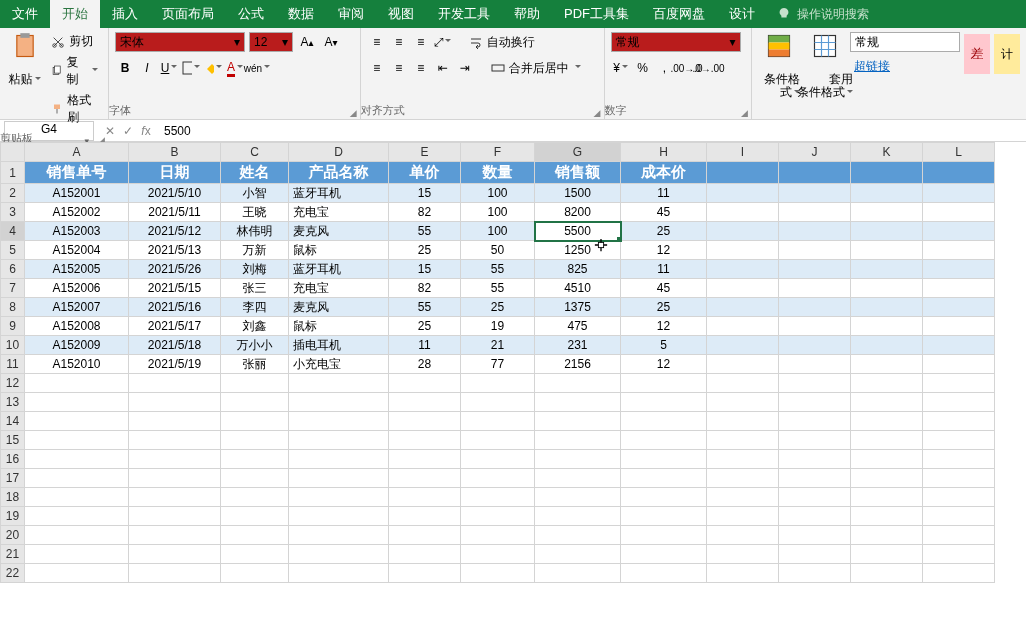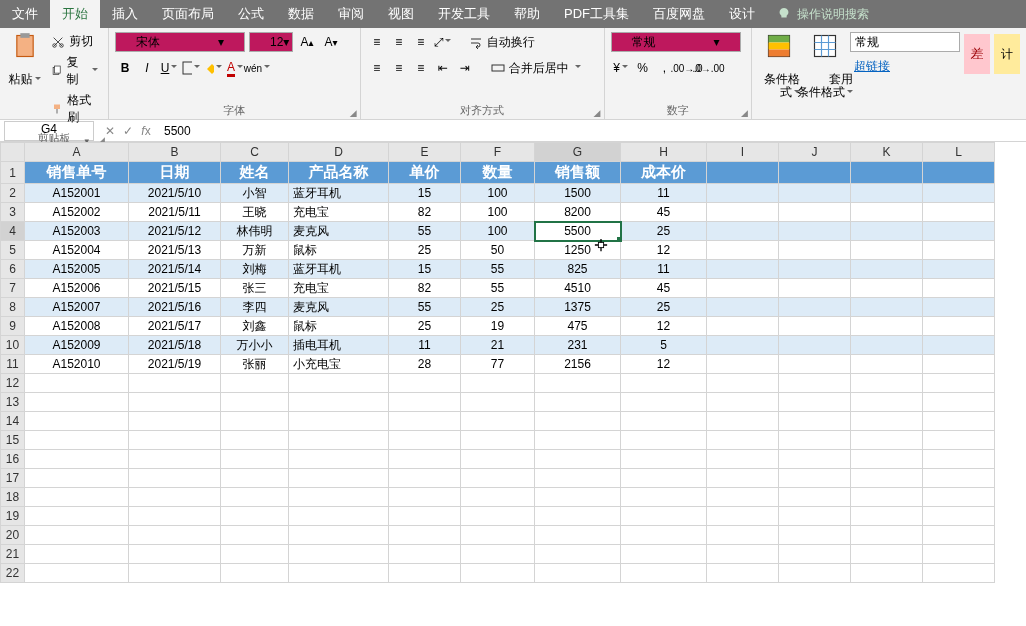--- a/index.html
+++ b/index.html
@@ -1,42 +1,42 @@
 <!DOCTYPE html>
 <html><head>
 <meta charset="utf-8">
 <style>
 * { margin:0; padding:0; box-sizing:border-box; font-family:"Microsoft YaHei","SimSun",sans-serif; }
 body { background:#fff; overflow:hidden; width:1026px; height:626px; font-size:12px; }
 
 
-.tabs { background:#737373; height:28px; display:flex; color:#fff; align-items:stretch; }
+.tabs { background:#15803d; height:28px; display:flex; color:#fff; align-items:stretch; }
 .tab { padding:0 12px; display:flex; align-items:center; font-size:13px; cursor:pointer; }
 .tab.active { background:#f3f3f3; color:#2b7540; }
 .tell { display:flex; align-items:center; gap:6px; padding:12px 10px; color:#c5e0cb; }
 .bulb-icon { width:14px; height:14px; fill:#c5e0cb; }
 
 
 .ribbon { background:#f3f3f3; border-bottom:1px solid #d4d4d4; display:flex; height:92px; position:relative; }
 .grp { border-right:1px solid #d4d4d4; display:flex; flex-direction:column; }
 .grp-body { flex:1; display:flex; align-items:flex-start; padding:4px 6px; gap:4px; }
-.grp-label { height:16px; text-align:center; font-size:11px; color:#666; position:relative; }
+.grp-label { height:16px; font-size:11px; color:#666; position:relative; }
 .grp-label .dlg { position:absolute; right:3px; bottom:1px; font-size:9px; color:#888; }
 
 .v-big { display:flex; flex-direction:column; align-items:center; gap:2px; width:42px; cursor:pointer; }
 .v-big .ic { width:28px; height:28px; }
 .v-big .lbl { font-size:12px; text-align:right; line-height:13px;margin-top:11px; }
 .drop-ar::after { content:""; display:inline-block; border:3px solid transparent; border-top-color:#666; margin-left:2px; vertical-align:middle; }
 
 .stack3 { display:flex; flex-direction:column; gap:2px; }
 .mini { display:flex; align-items:center; gap:4px; font-size:12px; padding:1px 4px; cursor:pointer; }
 .mini svg { width:14px; height:14px; }
 .btnrow { display:flex; gap:2px; }
 .sq { width:20px; height:20px; border:1px solid transparent; display:flex; align-items:center; justify-content:center; cursor:pointer; font-size:12px; }
-.combo { height:20px; border:1px solid #ababab; background:#be185d; display:flex; align-items:center; padding:0 20px; font-size:12px; }
+.combo { height:20px; border:1px solid #ababab; background:#b91c1c; display:flex; align-items:center; padding:0 4px; font-size:12px; }
 .combo .ar { margin-left:auto; }
 
 
 .fxbar { display:flex; align-items:center; height:22px; border-bottom:1px solid #d4d4d4; background:#fff; }
 .namebox { width:90px; height:20px; border:1px solid #ccc; margin:0 4px; display:flex; align-items:center; padding:0 4px; font-size:12px;flex-direction:column; }
 .namebox .ar { margin-left:auto; color:#666; font-size:9px; }
 .fxbtns { display:flex; gap:2px; padding:0 4px; color:#888; }
 .fxbtns span { width:16px; text-align:center; cursor:pointer; }
 .fxval { flex:1; padding:0 6px; font-size:12px; }
 
@@ -388,21 +388,21 @@
           <td class="tc">1250</td>
           <td class="tc">12</td>
           <td class=""></td>
           <td class=""></td>
           <td class=""></td>
           <td class=""></td>
         </tr>
         <tr class="band">
           <th class="row-h">6</th>
           <td class="tc">A152005</td>
-          <td class="tc">2021/5/14</td>
+          <td class="tc">2021/5/26</td>
           <td class="tc">刘梅</td>
           <td class="tl">蓝牙耳机</td>
           <td class="tc">15</td>
           <td class="tc">55</td>
           <td class="tc">825</td>
           <td class="tc">11</td>
           <td class=""></td>
           <td class=""></td>
           <td class=""></td>
           <td class=""></td>

